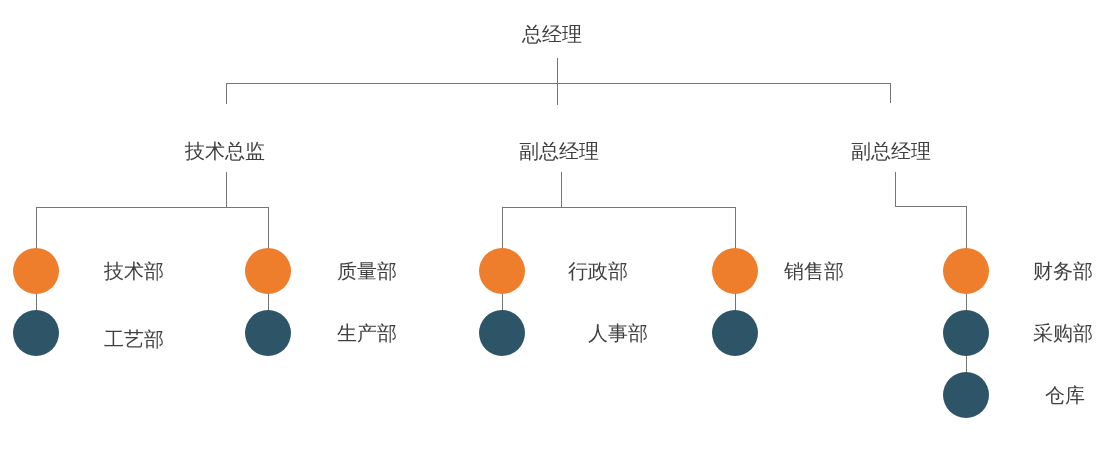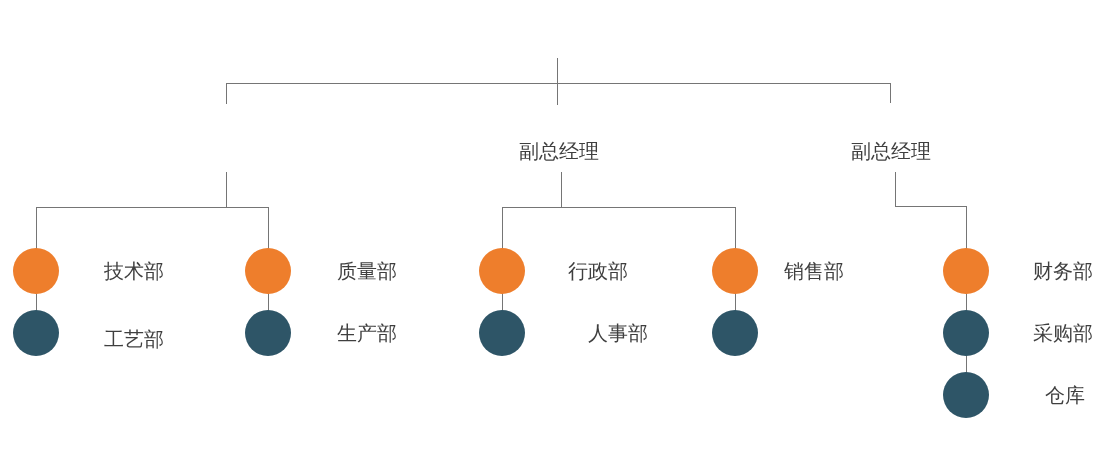--- a/index.html
+++ b/index.html
@@ -82,21 +82,23 @@
 
     <line x1="36" y1="293" x2="36" y2="312"></line>
     <line x1="268" y1="293" x2="268" y2="312"></line>
     <line x1="502" y1="293" x2="502" y2="312"></line>
     <line x1="735" y1="293" x2="735" y2="312"></line>
     <line x1="966" y1="293" x2="966" y2="312"></line>
 
     <line x1="966" y1="355" x2="966" y2="374"></line>
   </svg>
 
+  <div class="node-label" style="left:492px; top:22px; width:120px">总经理</div>
 
+  <div class="node-label" style="left:145px; top:139px; width:160px">技术总监</div>
   <div class="node-label" style="left:479px; top:139px; width:160px">副总经理</div>
   <div class="node-label" style="left:811px; top:139px; width:160px">副总经理</div>
 
   <div class="dot dot-orange" style="left:13px; top:248px"></div>
   <div class="dept-label" style="left:104px; top:259px">技术部</div>
   <div class="dot dot-teal" style="left:13px; top:310px"></div>
   <div class="dept-label" style="left:104px; top:327px">工艺部</div>
 
   <div class="dot dot-orange" style="left:245px; top:248px"></div>
   <div class="dept-label" style="left:337px; top:259px">质量部</div>

